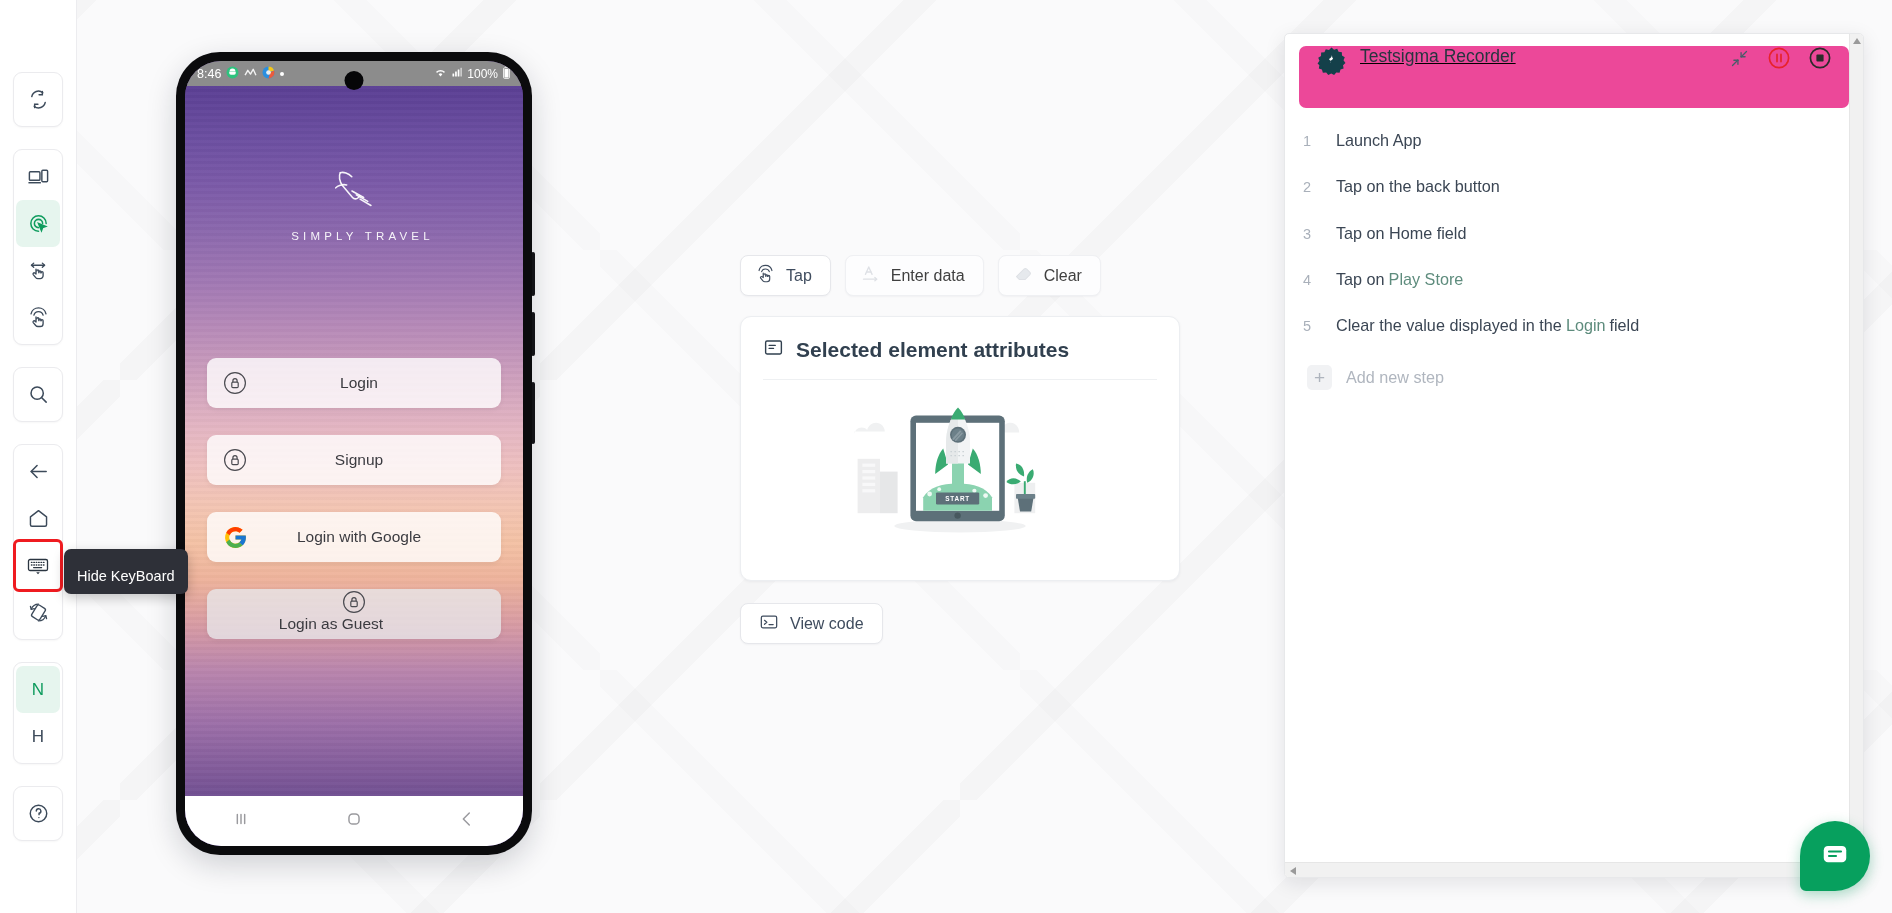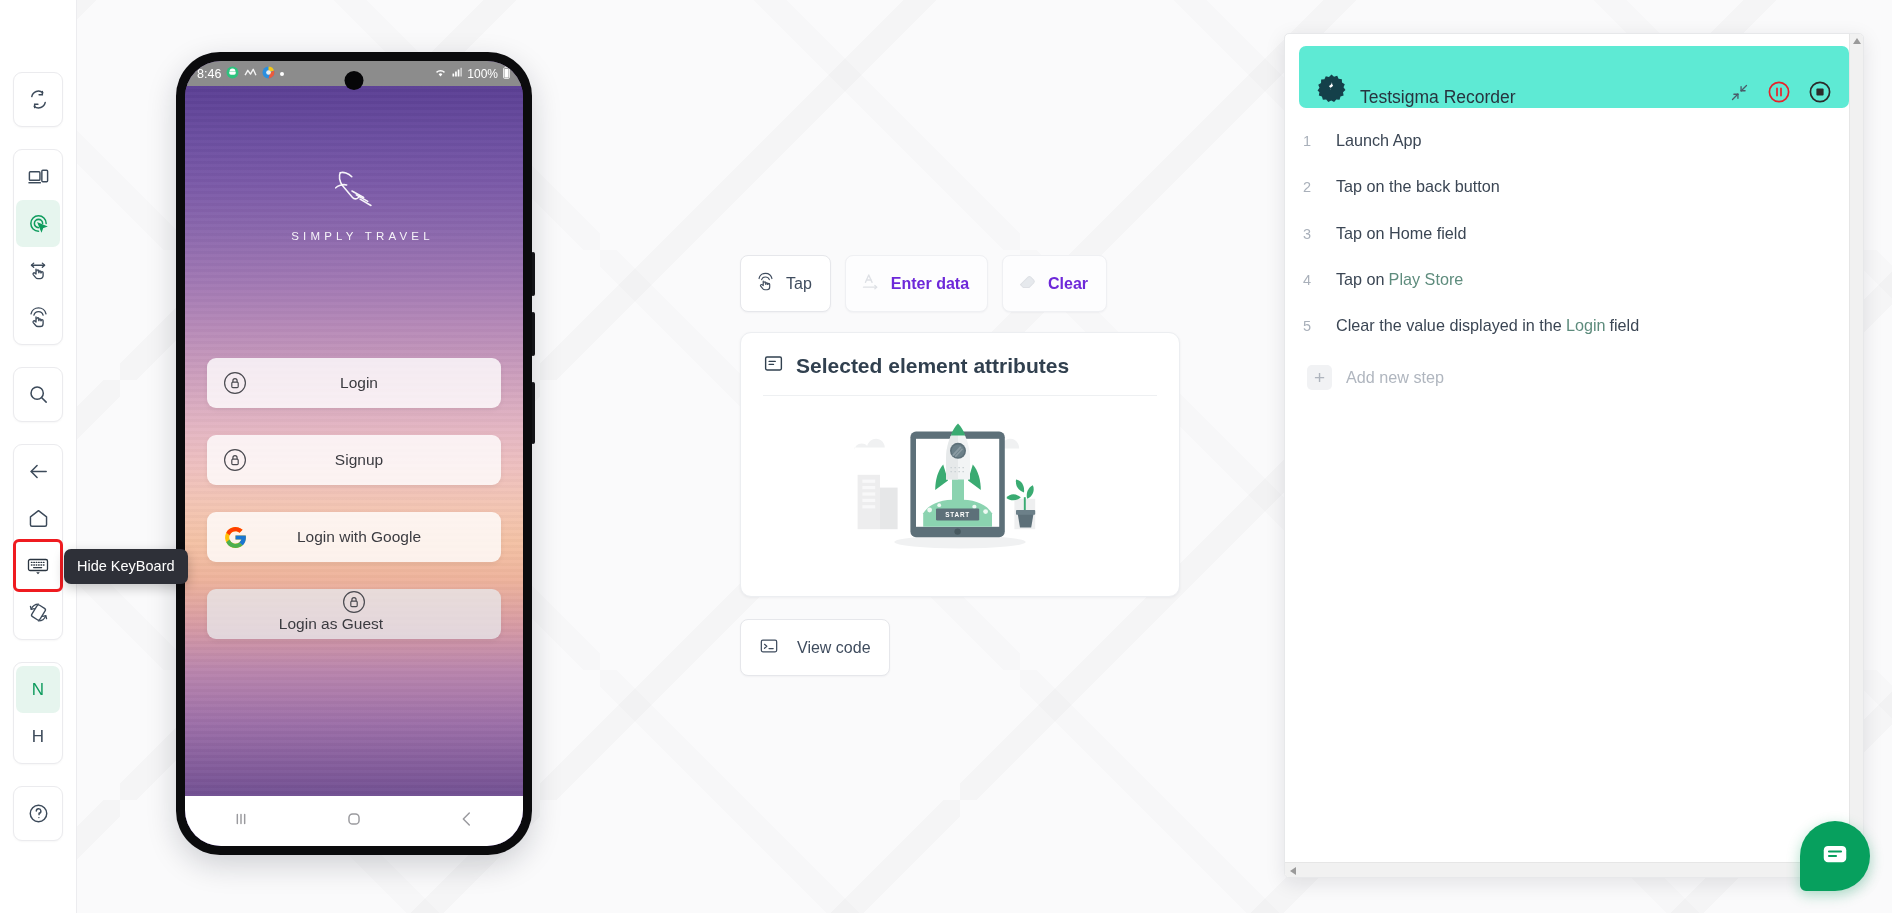--- a/index.html
+++ b/index.html
@@ -63,21 +63,21 @@
   .rail-letter.h { color: #3e4b5b; }
 
   
   #rail-tooltip {
     position: absolute;
     left: 64px;
     top: 549px;
     background: #2e3038;
     color: #ffffff;
     font-size: 14.5px;
-    padding: 9px 13px 10px;
+    padding: 19px 13px 10px;
     border-radius: 7px;
     white-space: nowrap;
     z-index: 60;
     box-shadow: 0 4px 12px rgba(0,0,0,0.22);
   }
 
   
   #phone-wrap {
     position: absolute;
     left: 176px; top: 52px;
@@ -190,31 +190,31 @@
   #center {
     position: absolute;
     left: 740px; top: 255px;
     width: 440px;
   }
   #action-row {
     display: flex; gap: 14px; margin-bottom: 20px;
   }
   .action-chip {
     display: flex; align-items: center; gap: 10px;
-    height: 57px;
+    height: 41px;
     padding: 0 18px 0 14px;
     border: 1px solid #e6e7eb;
     border-radius: 8px;
     background: #ffffff;
     font-size: 16px;
     color: #3f4c5e;
     cursor: pointer;
     box-shadow: 0 1px 2px rgba(16,24,40,0.04);
   }
-  .action-chip.disabled { color: #6d28d9; border-color:#eff0f3; background:#fdfdfe; cursor: default; font-weight: bold; }
+  .action-chip.disabled { color: #404040; border-color:#eff0f3; background:#fdfdfe; cursor: default; }
   .action-chip.disabled svg { opacity: .45; }
 
   #attr-card {
     background: #ffffff;
     border: 1px solid #eceef1;
     border-radius: 11px;
     box-shadow: 0 1px 3px rgba(16,24,40,0.05);
     padding: 20px 22px 24px;
   }
   #attr-card-head {
@@ -225,45 +225,46 @@
   #attr-card-title {
     font-size: 21px; font-weight: bold; color: #31404f;
   }
   #attr-illustration { padding: 18px 0 6px; display:flex; justify-content:center; }
 
   #bottom-row {
     display: flex; justify-content: space-between;
     margin-top: 22px;
   }
   .ghost-btn {
-    display: flex; align-items: center; gap: 18px;
-    height: 57px; padding: 0 18px;
+    display: flex; align-items: center; gap: 11px;
+    height: 41px; padding: 0 18px;
     border: 1px solid #e6e7eb; border-radius: 8px;
     background:#fff; font-size: 16px; color: #3f4c5e; cursor: pointer;
     box-shadow: 0 1px 2px rgba(16,24,40,0.04);
   }
 
   
   #recorder {
     position: absolute;
     left: 1284px; top: 33px;
     width: 580px; height: 845px;
     background: #ffffff;
     border: 1px solid #e7e8ea;
     border-radius: 5px;
     box-shadow: 0 5px 20px rgba(16,24,40,0.10);
     overflow: hidden;
   }
   #rec-header {
     margin: 12px 14px 0 14px;
     height: 62px;
-    background: #5eead4;
+    background: #ec4899;
     border-radius: 7px;
-    display: flex; align-items: flex-end;
+    display: flex; align-items: flex-start;
     padding: 0 17px;
+    text-decoration: underline;
   }
   #rec-title {
     font-size: 17.5px; color: #27343f; margin-left: 13px;
   }
   #rec-actions { margin-left: auto; display: flex; align-items: center; gap: 17px; }
   #rec-subheader {
     padding: 16px 18px 15px;
     font-size: 15.5px; font-weight: bold; color: #26313c;
     border-bottom: 1px solid #eeeff1;
   }

